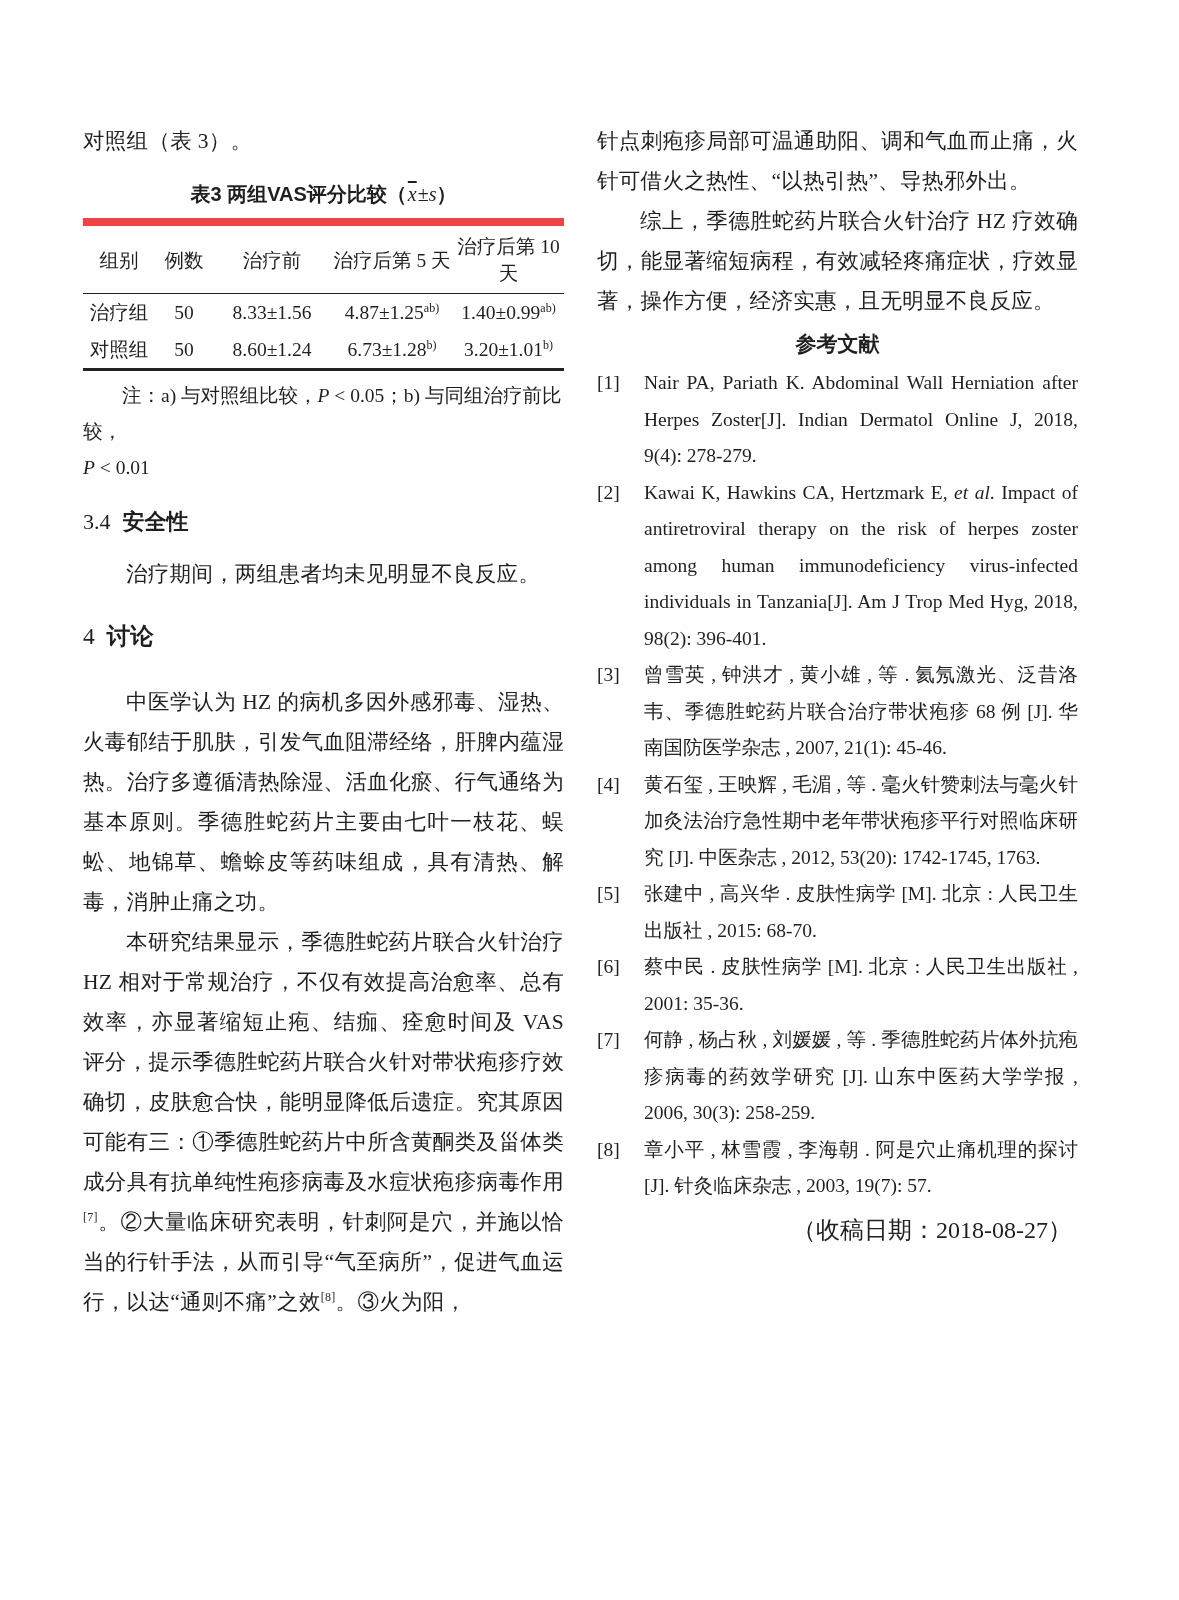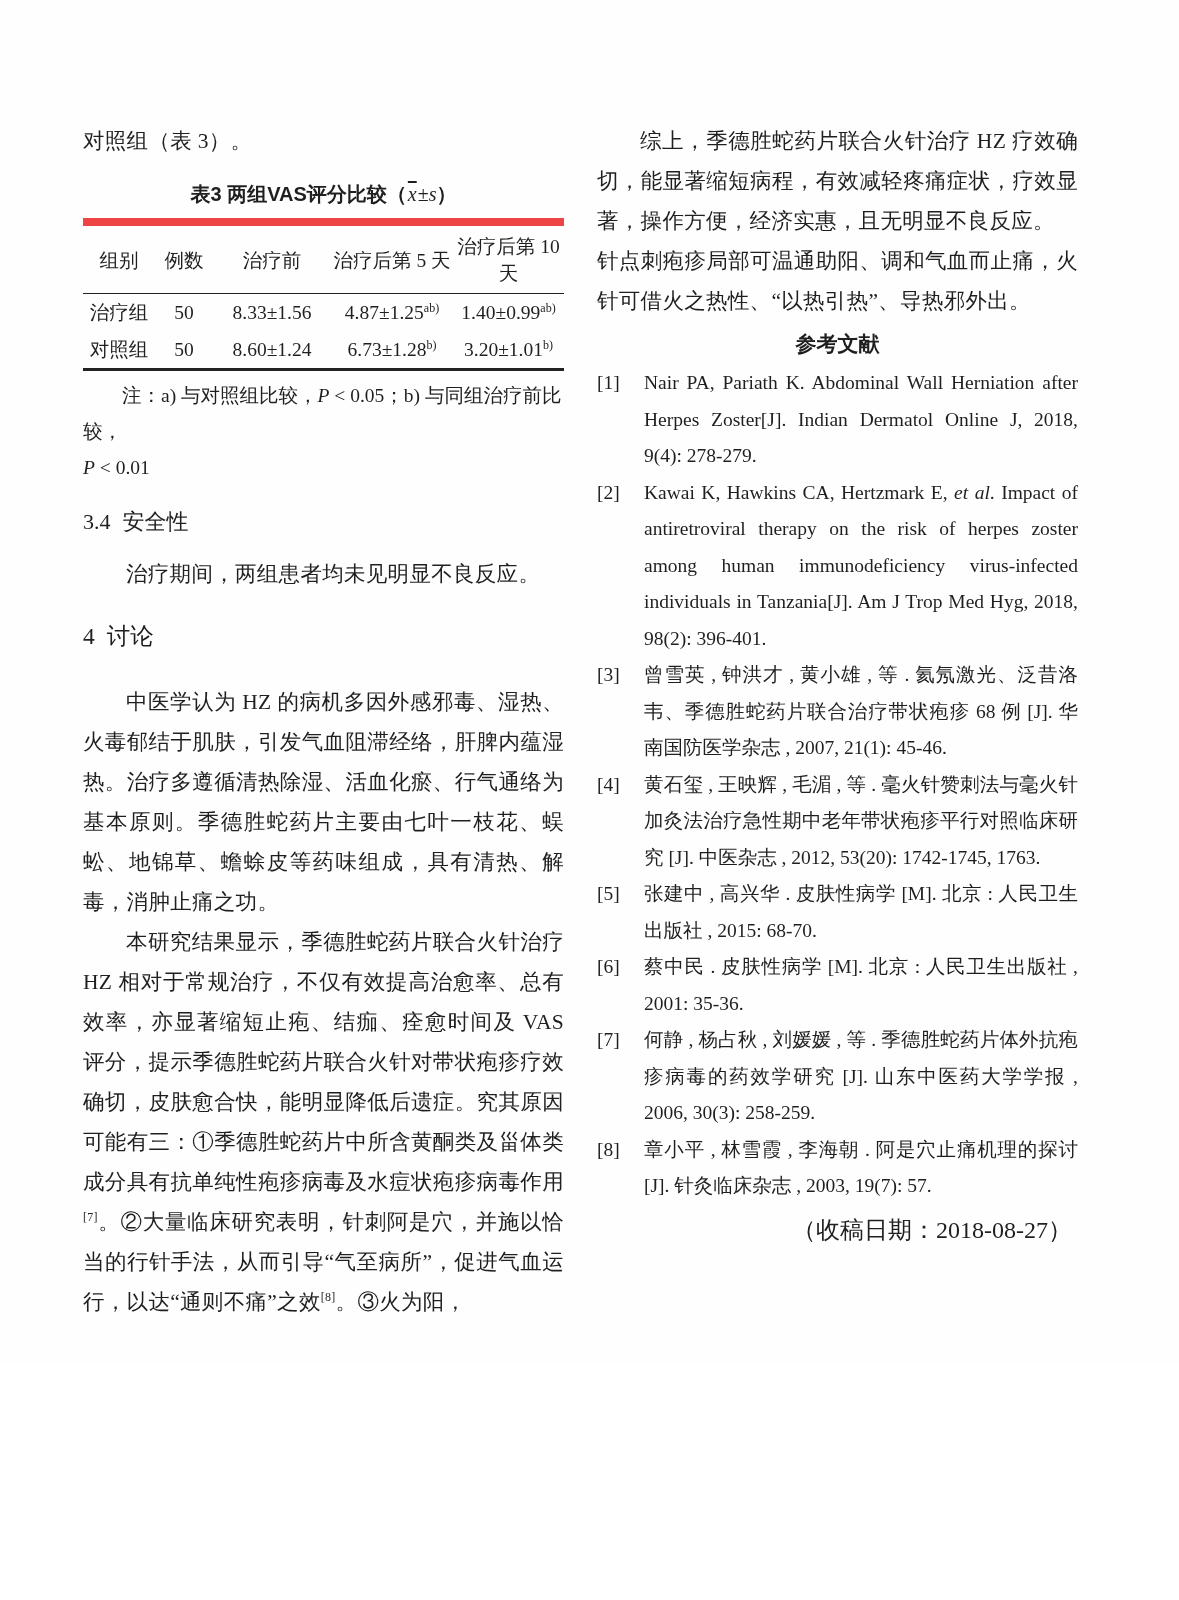--- a/index.html
+++ b/index.html
@@ -24,21 +24,21 @@
                padding:7px 0 6px;text-align:center;}
   table.vas td{padding:5px 0 5px;text-align:center;}
   table.vas sup, .body-text sup{font-size:12px;line-height:0;}
   .c1{width:72px;} .c2{width:58px;} .c3{width:118px;} .c4{width:122px;}
   
   .table-note{font-size:19.5px;line-height:36px;margin-top:7px;}
   .table-note .ln1{text-indent:2em;}
   
   .sec-heading{margin:16px 0 0;font-size:22px;line-height:40px;font-weight:normal;}
   .sec-heading .sec-num{font-family:"Liberation Serif", serif;}
-  .sec-heading .sec-title{font-family:"Liberation Sans", sans-serif;font-weight:normal;
+  .sec-heading .sec-title{font-family:"Liberation Sans", sans-serif;font-weight:bold;
                           margin-left:12px;}
   .sec4{font-size:23.5px;margin-top:22px;}
   .gap-s{margin-top:12px;} .gap-m{margin-top:26px;}
   
   .refs-heading{margin:4px 0 2px;text-align:center;font-size:21px;line-height:38px;
                 font-family:"Liberation Sans", sans-serif;font-weight:bold;}
   .ref-item{display:flex;font-size:19.5px;line-height:36.5px;}
   .ref-num{flex:0 0 47px;}
   .ref-body{flex:1;text-align:justify;}
   .received{font-size:24px;line-height:38px;text-align:right;margin-top:6px;
@@ -99,23 +99,23 @@
 
     <h3 class="sec-heading sec4"><span class="sec-num">4</span><span class="sec-title">讨论</span></h3>
 
     <p class="body-text gap-m">中医学认为 HZ 的病机多因外感邪毒、湿热、火毒郁结于肌肤，引发气血阻滞经络，肝脾内蕴湿热。治疗多遵循清热除湿、活血化瘀、行气通络为基本原则。季德胜蛇药片主要由七叶一枝花、蜈蚣、地锦草、蟾蜍皮等药味组成，具有清热、解毒，消肿止痛之功。</p>
 
     <p class="body-text"><span>本研究结果显示，季德胜蛇药片联合火针治疗 HZ 相对于常规治疗，不仅有效提高治愈率、总有效率，亦显著缩短止疱、结痂、痊愈时间及 VAS 评分，提示季德胜蛇药片联合火针对带状疱疹疗效确切，皮肤愈合快，能明显降低后遗症。究其原因可能有三：①季德胜蛇药片中所含黄酮类及甾体类成分具有抗单纯性疱疹病毒及水痘状疱疹病毒作用</span><sup>[7]</sup><span>。②大量临床研究表明，针刺阿是穴，并施以恰当的行针手法，从而引导“气至病所”，促进气血运行，以达“通则不痛”之效</span><sup>[8]</sup><span>。③火为阳，</span></p>
   </div>
 
   <div class="col col-right">
 
+    <p class="body-text no-indent">针点刺疱疹局部可温通助阳、调和气血而止痛，火针可借火之热性、“以热引热”、导热邪外出。</p>
+
     <p class="body-text">综上，季德胜蛇药片联合火针治疗 HZ 疗效确切，能显著缩短病程，有效减轻疼痛症状，疗效显著，操作方便，经济实惠，且无明显不良反应。</p>
-
-    <p class="body-text no-indent">针点刺疱疹局部可温通助阳、调和气血而止痛，火针可借火之热性、“以热引热”、导热邪外出。</p>
 
     <h3 class="refs-heading">参考文献</h3>
 
     <div>
       <div class="ref-item">
         <span class="ref-num">[1]</span>
         <div class="ref-body">Nair PA, Pariath K. Abdominal Wall Herniation after Herpes Zoster[J]. Indian Dermatol Online J, 2018, 9(4): 278-279.</div>
       </div>
       <div class="ref-item">
         <span class="ref-num">[2]</span>

